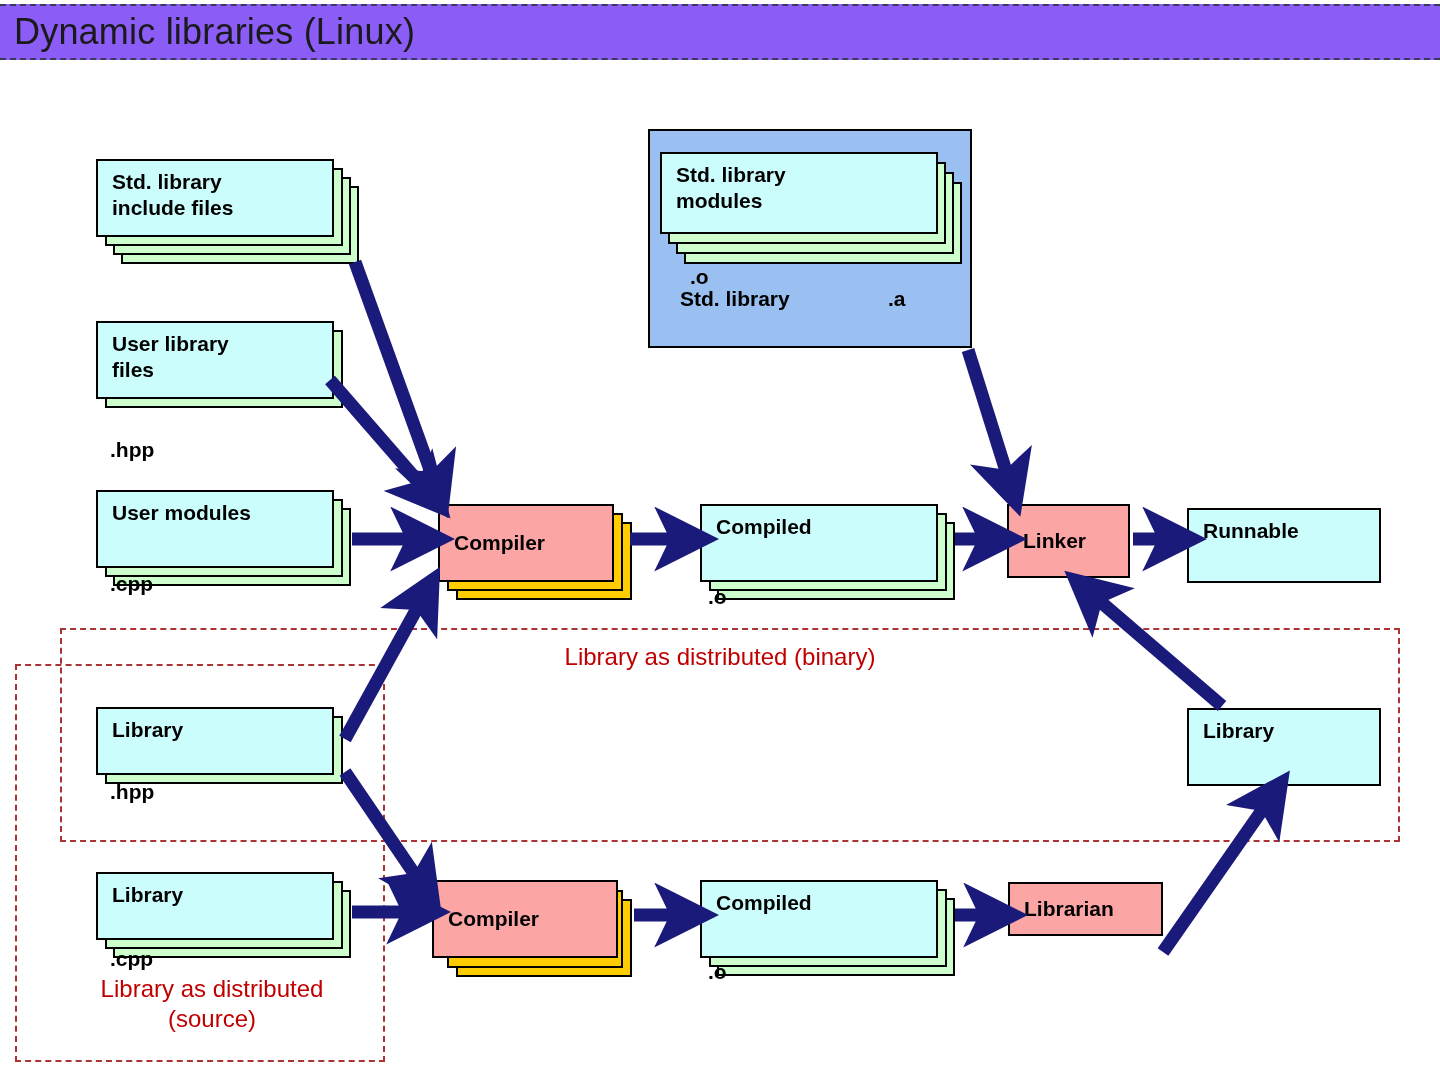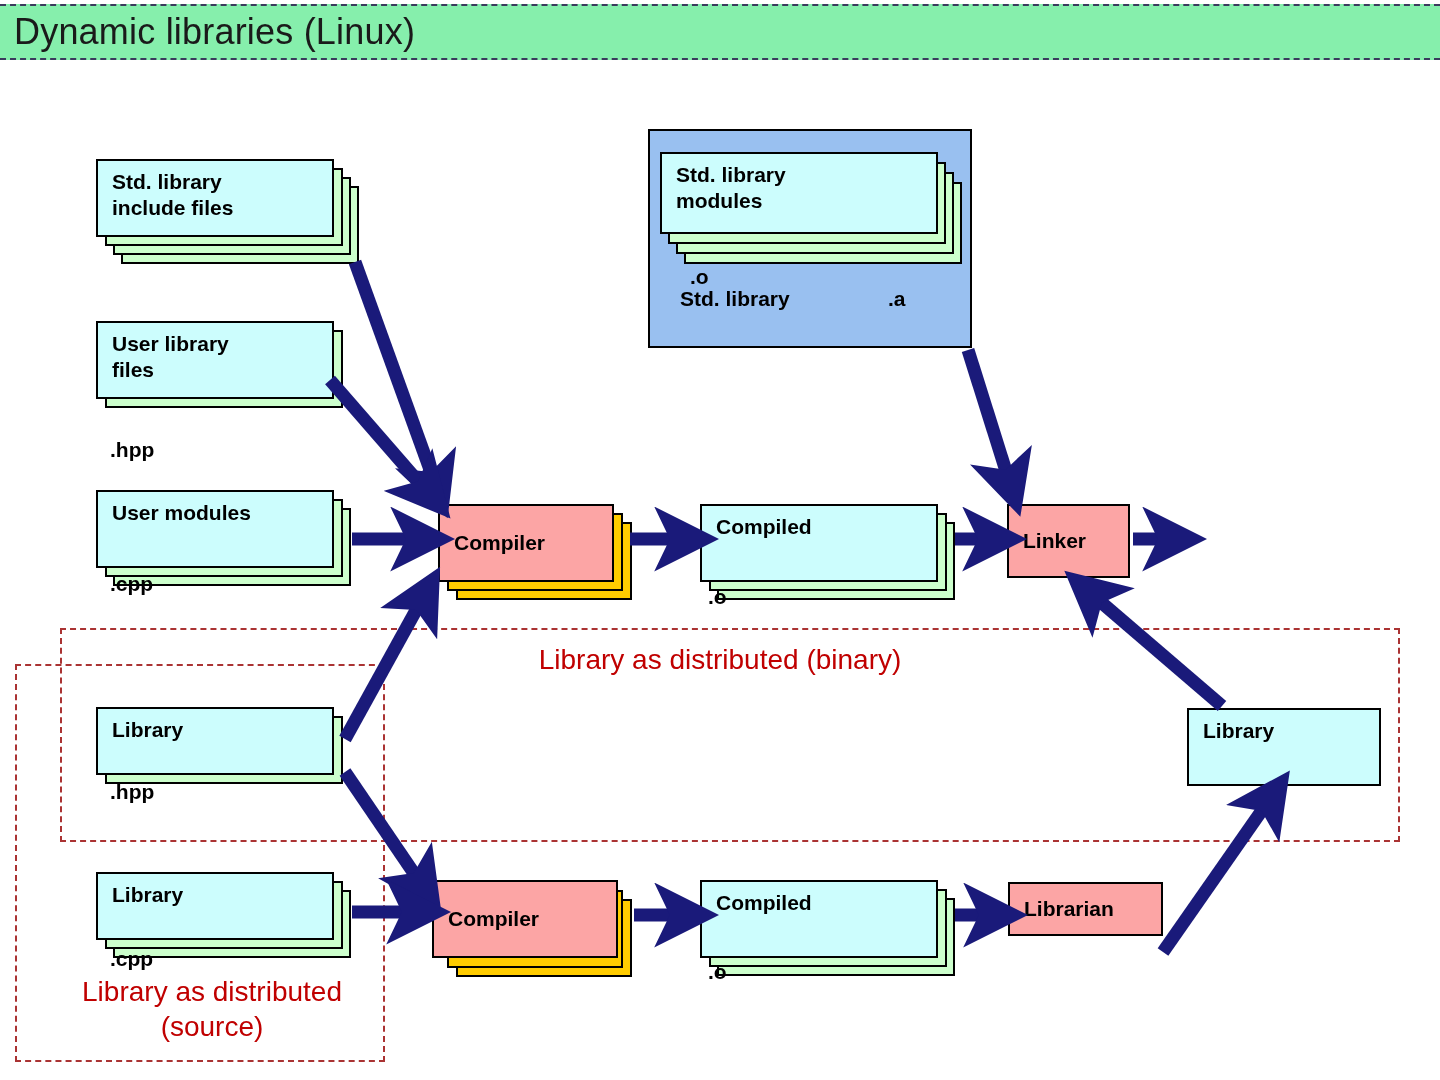--- a/index.html
+++ b/index.html
@@ -14,21 +14,21 @@
     position: relative;
     overflow: hidden;
   }
 
   
   #title-bar {
     position: absolute;
     left: 0; top: 4px;
     width: 1440px;
     height: 56px;
-    background: #86efac;
+    background: #8b5cf6;
     border-top: 2px dashed #3a3a5c;
     border-bottom: 2px dashed #3a3a5c;
     box-sizing: border-box;
     display: flex;
     align-items: center;
   }
   #title-text {
     font-size: 36px;
     color: #1a1a1a;
     padding-left: 14px;
@@ -87,21 +87,21 @@
 
   
   .dashed-group {
     position: absolute;
     box-sizing: border-box;
     border: 2px dashed #a33;
     background: transparent;
   }
   .group-caption {
     position: absolute;
-    font-size: 28px;
+    font-size: 24px;
     color: #c00000;
     text-align: center;
     line-height: 1.25;
     white-space: pre-line;
   }
 
   
   .blue-caption {
     position: absolute;
     font-size: 21px;
@@ -171,20 +171,23 @@
   <div class="box fill-green" style="left:709px; top:513px; width:238px; height:78px;"></div>
   <div class="box fill-cyan" style="left:700px; top:504px; width:238px; height:78px;">
     <span class="lbl">Compiled</span>
   </div>
   <div class="ext" style="left:708px; top:585px;">.o</div>
 
   <div class="box fill-peach centered" style="left:1007px; top:504px; width:123px; height:74px;">
     <span class="lbl">Linker</span>
   </div>
 
+  <div class="box fill-cyan" style="left:1187px; top:508px; width:194px; height:75px;">
+    <span class="lbl">Runnable</span>
+  </div>
 
   <div class="box fill-green" style="left:105px; top:716px; width:238px; height:68px;"></div>
   <div class="box fill-cyan" style="left:96px; top:707px; width:238px; height:68px;">
     <span class="lbl">Library</span>
   </div>
   <div class="ext" style="left:110px; top:780px;">.hpp</div>
 
   <div class="box fill-green" style="left:113px; top:890px; width:238px; height:68px;"></div>
   <div class="box fill-green" style="left:105px; top:881px; width:238px; height:68px;"></div>
   <div class="box fill-cyan" style="left:96px; top:872px; width:238px; height:68px;">

